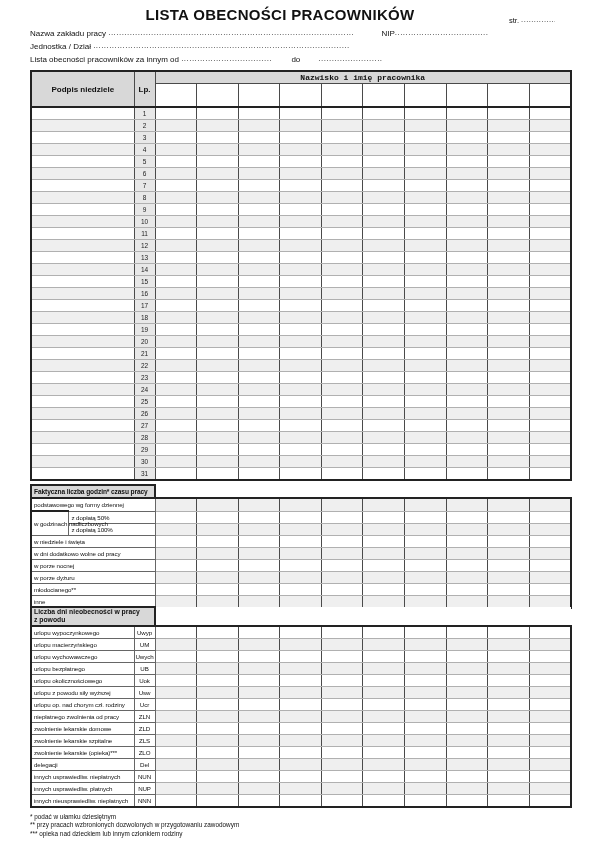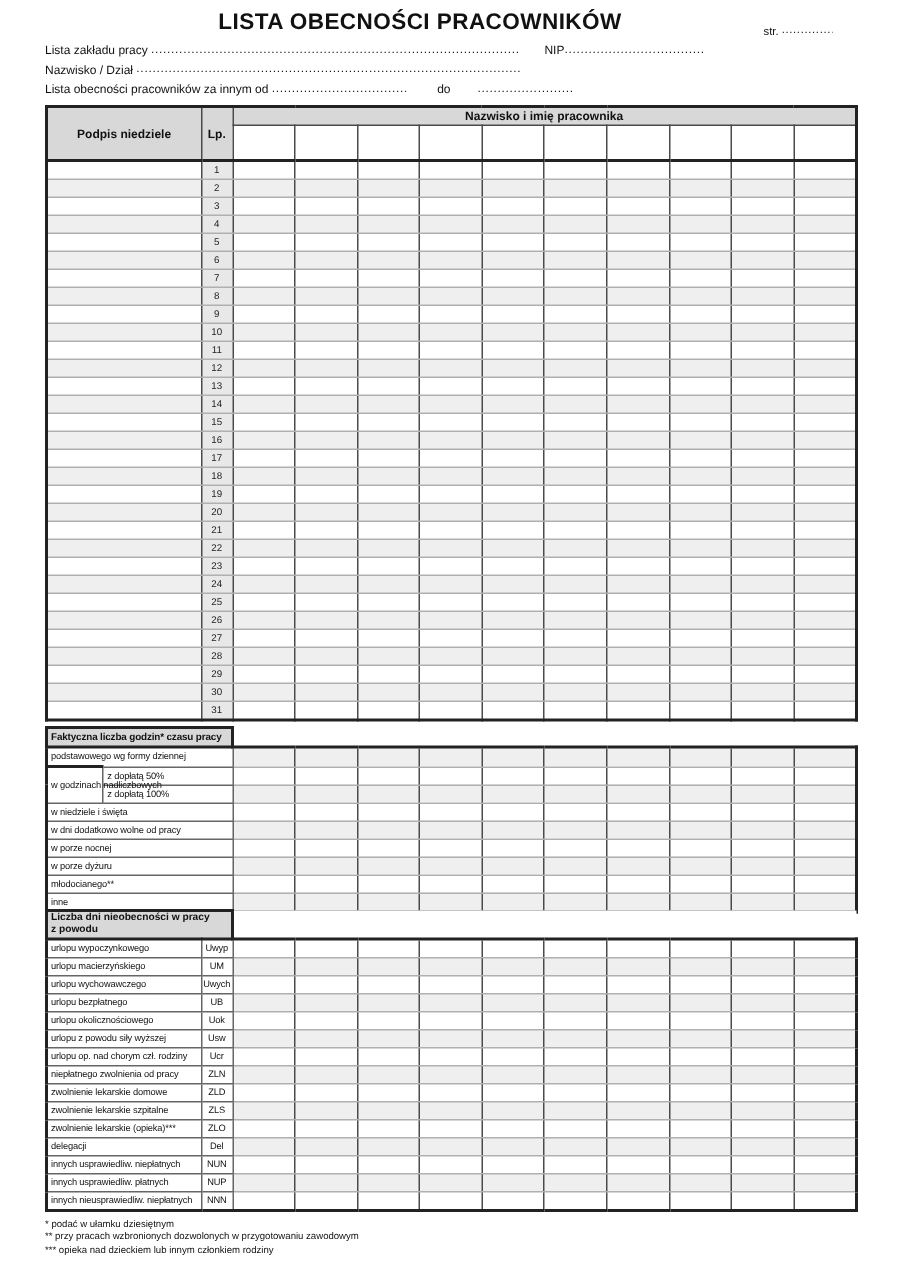--- a/index.html
+++ b/index.html
@@ -7,31 +7,31 @@
         font-family:"Liberation Sans",sans-serif;color:#111;overflow:hidden;}
   .title{position:absolute;top:6px;left:0;right:40px;text-align:center;
          font-weight:bold;font-size:15px;letter-spacing:.3px;white-space:nowrap;}
   .str{position:absolute;top:15px;left:509px;font-size:7.5px;white-space:nowrap;}
   .fline{position:absolute;left:30px;font-size:8px;white-space:nowrap;}
   .l1{top:28px}.l2{top:41px}.l3{top:54px}
   .dots{display:inline-block;overflow:hidden;vertical-align:bottom;
         letter-spacing:.45px;white-space:nowrap;height:10px;}
   .d-comp{width:246px}.d-nip{width:94px}.d-unit{width:256px}
   .d-per1{width:90px}.d-per2{width:64px}.d-str{width:34px}
-  .niplab{margin-left:14px;}
+  .niplab{margin-left:25px;}
   .dolab{margin:0 18px;}
 
   table{position:absolute;left:30px;border-collapse:collapse;table-layout:fixed;}
   td{padding:0;}
 
   
   .main{top:70px;width:542px;border:2px solid #222;}
   .hcell{background:#d8d8d8;font-weight:bold;text-align:center;font-size:8px;
          border:1px solid #4a4a4a;border-bottom:2px solid #222;}
-  .nameband{height:11px;border-bottom:1px solid #4a4a4a;}
+  .nameband{height:11px;border-bottom:1px solid #4a4a4a;font-family:Liberation Mono, monospace;}
   .namec{height:22px;background:#fff;border:1px solid #4a4a4a;border-bottom:2px solid #222;}
   .main tbody td{height:11px;border-left:1px solid #4a4a4a;border-right:1px solid #4a4a4a;
                  border-top:1px solid #b0b0b0;border-bottom:1px solid #b0b0b0;}
   .lpcell{background:#e8e8e8;font-size:6.5px;text-align:center;color:#222;}
   .stripe .sigc,.stripe .fill{background:#efefef;}
 
   
   .hours{top:484px;width:542px;}
   .abs{top:606px;width:542px;}
   .hours td,.abs td{height:11px;}
@@ -62,26 +62,26 @@
 <div class="page">
 
   <div class="title">LISTA OBECNOŚCI PRACOWNIKÓW</div>
 
   <div class="str">
     <span>str.</span>
     <span class="dots d-str">....................</span>
   </div>
 
   <div class="fline l1">
-    <span>Lista zakładu pracy </span><span class="dots d-comp">....................................................................................................</span>
+    <span>Nazwa zakładu pracy </span><span class="dots d-comp">....................................................................................................</span>
     <span class="niplab">NIP</span><span class="dots d-nip">........................................</span>
   </div>
 
   <div class="fline l2">
-    <span>Nazwisko / Dział </span><span class="dots d-unit">..............................................................................................................</span>
+    <span>Jednostka / Dział </span><span class="dots d-unit">..............................................................................................................</span>
   </div>
 
   <div class="fline l3">
     <span>Lista obecności pracowników za innym od </span><span class="dots d-per1">........................................</span>
     <span class="dolab">do</span><span class="dots d-per2">..............................</span>
   </div>
 
   <table class="main">
     <colgroup>
         <col style="width:103px">

